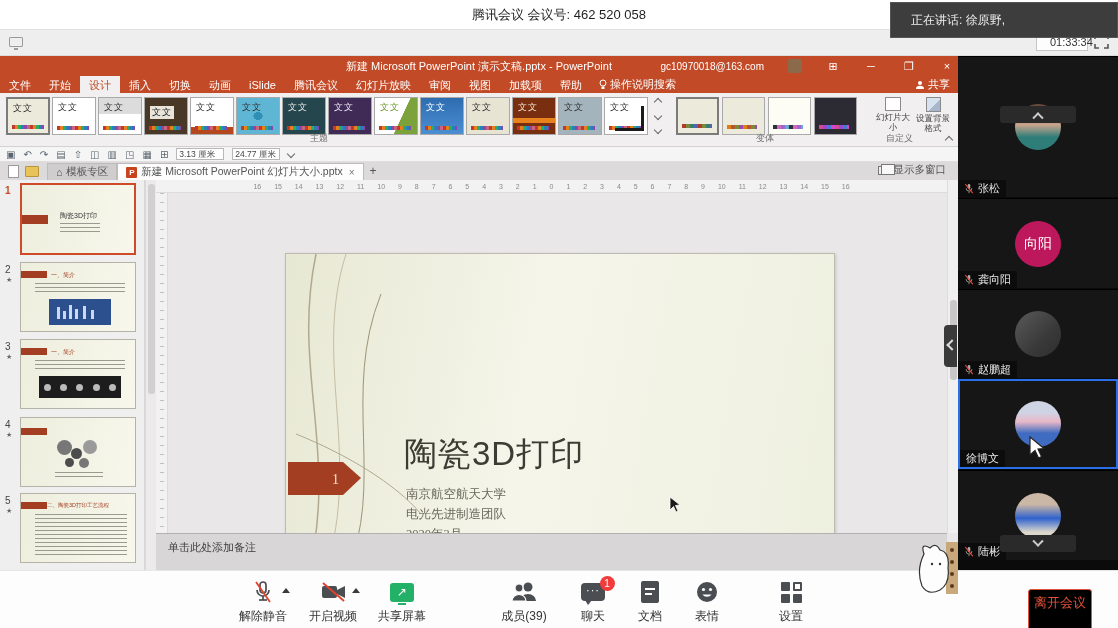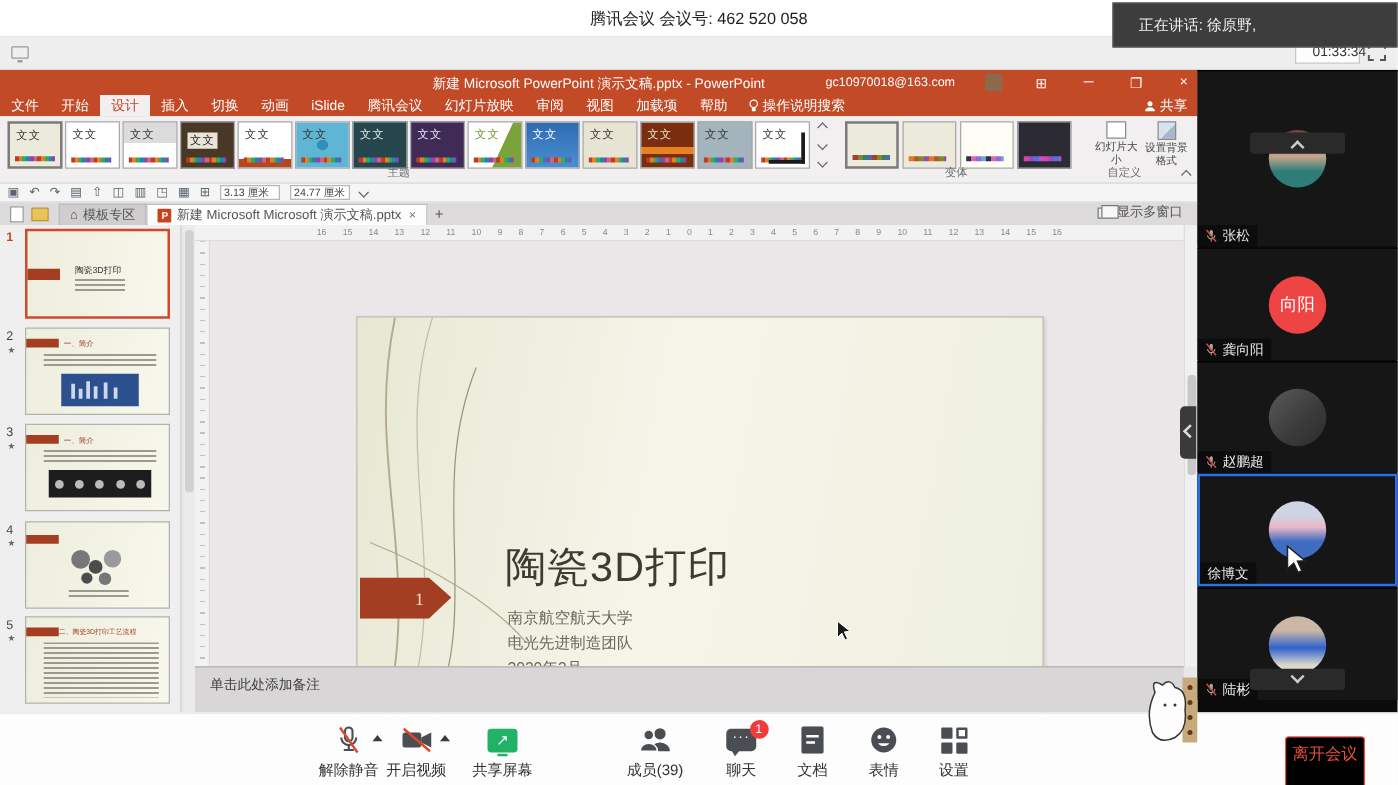--- a/index.html
+++ b/index.html
@@ -124,42 +124,42 @@
 
   #hruler { position:absolute; left:156px; top:0; width:791px; height:13px; background:#f3f2f2; border-bottom:1px solid #dddbdc;
     font-size:7px; color:#8a8a8a; text-align:center; line-height:13px; overflow:hidden; white-space:nowrap; word-spacing:11px; }
   #vruler { position:absolute; left:156px; top:13px; width:12px; height:340px; background:#f3f2f2; border-right:1px solid #dddbdc;
     background-image:repeating-linear-gradient(180deg,#c0c0c0 0 1px,transparent 1px 9px); background-size:4px 100%; background-repeat:no-repeat; background-position:4px 0; }
 
   #slide { position:absolute; left:285px; top:73px; width:550px; height:330px;
     background:linear-gradient(100deg,#e7e8d3,#f5f5ea 45%,#eef0df); border:1px solid #bdbbb0; box-shadow:1px 1px 3px rgba(0,0,0,.15); }
   #pennant { position:absolute; left:2px; top:208px; width:74px; height:33px; }
   #slide-title { position:absolute; left:118px; top:178px; font-size:33px; color:#3c3c34; letter-spacing:1px; }
-  .s-sub { position:absolute; left:120px; font-size:12.5px; color:#68685c; }
+  .s-sub { position:absolute; left:120px; font-size:12.5px; color:#68685c;font-family:Liberation Serif, serif; }
   #footerbox { position:absolute; left:115px; top:291px; width:345px; height:24px; border:1px dashed #9a9a8a; }
   #footerbox span { position:absolute; left:4px; top:3px; font-size:6px; color:#8a8a7a; }
 
   #notesbar { position:absolute; left:156px; top:353px; width:791px; height:37px; background:#d8d6d7;
     border-top:1px solid #b2b0b1; font-size:11px; color:#3d3d3d; padding:6px 0 0 12px; }
   #mainscroll { position:absolute; left:947px; top:0; width:11px; height:353px; background:#f1f0f0; border-left:1px solid #dedcdd; }
   #mainscroll .sthumb { position:absolute; left:2px; top:120px; width:7px; height:80px; background:#c9c7c8; border-radius:3px; }
   #collapse-tab { position:absolute; left:944px; top:145px; width:13px; height:42px; background:#3a3a3a; border-radius:4px 0 0 4px; }
   #collapse-tab::after { content:""; position:absolute; left:4px; top:16px; width:6px; height:6px;
     border-left:2px solid #ddd; border-bottom:2px solid #ddd; transform:rotate(45deg); }
 
   
   #cat { left:916px; top:540px; z-index:6; }
 
   
   #sidebar { left:958px; top:56px; width:160px; height:514px; background:#0b0b0b; z-index:4; }
   .tile { position:absolute; left:0; width:160px; background:#161616; border-top:1px solid #000; overflow:hidden; }
   .tile.sel { border:2px solid #2a6fe8; }
   .pav { position:absolute; left:50%; top:50%; transform:translate(-50%,-50%); width:46px; height:46px; border-radius:50%; }
   .pav.photo1 { background:linear-gradient(#6a4c3e 18%,#caa58e 45%,#2e7d78 72%); }
-  .pav.blue { background:#ef4444; color:#fff; font-size:14px; display:flex; align-items:center; justify-content:center; }
+  .pav.blue { background:#be185d; color:#fff; font-size:14px; display:flex; align-items:center; justify-content:center; }
   .pav.photo3 { background:linear-gradient(135deg,#5a5a5a,#3a3a3a 60%,#2d2d2d); }
   .pav.photo4 { background:linear-gradient(#cfd4e4 25%,#e8b8c8 45%,#3f6bc0 70%); }
   .pav.photo5 { background:linear-gradient(#cbb7a5 25%,#2f62cc 55%,#ddd8cc 85%); }
   .namebar { position:absolute; left:0; bottom:0; height:17px; display:flex; align-items:center; gap:4px;
     padding:0 6px; color:#e8e8e8; font-size:11px; background:rgba(0,0,0,.45); }
   .chevbar { position:absolute; left:42px; width:76px; height:17px; background:#2a2a2a; border-radius:3px;
     display:flex; align-items:center; justify-content:center; z-index:3; }
   .chevbar .c { width:8px; height:8px; border-right:2px solid #ccc; border-bottom:2px solid #ccc; }
   .chevbar .c.up { transform:rotate(-135deg) translate(-2px,-2px); }
   .chevbar .c.down { transform:rotate(45deg) translate(-2px,-2px); }
@@ -368,21 +368,21 @@
 
   <div id="doctabs">
     <span class="icon-page"></span>
     <span class="icon-folder"></span>
     <span class="dtab">
       <span>⌂</span>
       <span>模板专区</span>
     </span>
     <span class="dtab active">
       <span class="ppt-fileicon">P</span>
-      <span>新建 Microsoft Microsoft 演示文稿.pptx</span>
+      <span>新建 Microsoft PowerPoint 幻灯片大小.pptx</span>
       <span class="dtab-close">×</span>
     </span>
     <span class="dtab-plus">+</span>
     <span id="multiwin">
       <span class="icon-multiwin"></span>
       <span>显示多窗口</span>
     </span>
   </div>
 
   <div id="workspace">
@@ -556,21 +556,21 @@
       <span>陆彬</span>
     </span>
   </div>
   <div class="chevbar" style="top:479px">
       <i class="c down"></i>
     </div>
 </div>
 
 <div id="bottombar" class="abs">
 
-  <div class="tool" style="left:244px">
+  <div class="tool" style="left:228px">
     <div class="ticon">
       <svg width="22" height="24" viewBox="0 0 22 24">
         <rect x="8" y="2" width="6" height="11" rx="3" fill="none" stroke="#4a4d52" stroke-width="1.7"></rect>
         <path d="M5 10a6 6 0 0 0 12 0" fill="none" stroke="#4a4d52" stroke-width="1.7"></path>
         <line x1="11" y1="16" x2="11" y2="20" stroke="#4a4d52" stroke-width="1.7"></line>
         <line x1="7" y1="20" x2="15" y2="20" stroke="#4a4d52" stroke-width="1.7"></line>
         <line x1="4" y1="2" x2="18" y2="22" stroke="#e0442e" stroke-width="1.8"></line>
       </svg>
       <i class="caret-up"></i>
     </div>
@@ -628,21 +628,21 @@
       <svg width="22" height="22" viewBox="0 0 22 22">
         <circle cx="11" cy="11" r="10" fill="#4a4d52"></circle>
         <circle cx="7.5" cy="8.5" r="1.6" fill="#fdfdfd"></circle>
           <circle cx="14.5" cy="8.5" r="1.6" fill="#fdfdfd"></circle>
         <path d="M6.5 13.5a5 4 0 0 0 9 0z" fill="#fdfdfd"></path>
       </svg>
     </div>
     <div class="tlabel">表情</div>
   </div>
 
-  <div class="tool" style="left:728px">
+  <div class="tool" style="left:756px">
     <div class="ticon">
       <span class="settings-icon">
           <i></i>
           <i class="hollow"></i>
           <i></i>
           <i></i>
         </span>
     </div>
     <div class="tlabel">设置</div>
   </div>

